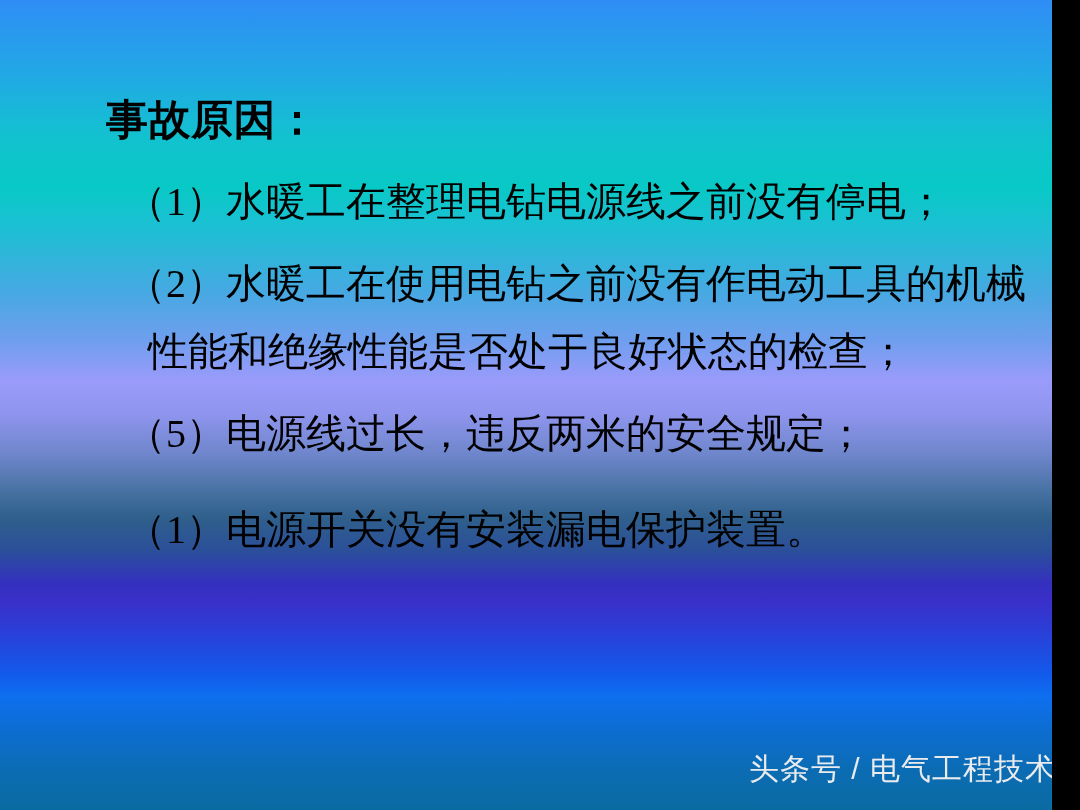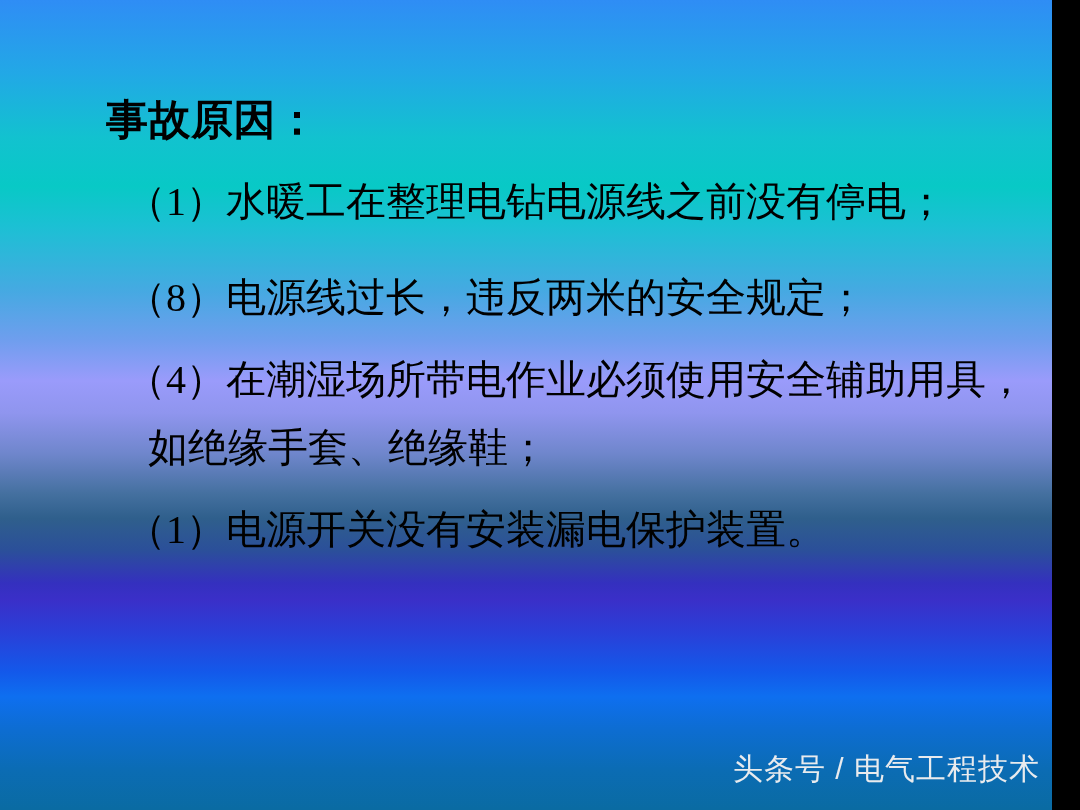--- a/index.html
+++ b/index.html
@@ -92,21 +92,21 @@
   .line-cont {
     padding-left: 148px;
   }
 
   .gap-after {
     height: 14px;
   }
 
   .watermark {
     position: absolute;
-    right: 40px;
+    right: 24px;
     bottom: 20px;
     font-family: "Liberation Sans", "DejaVu Sans", sans-serif;
     font-size: 30px;
     font-weight: 400;
     color: #e9ebee;
     letter-spacing: 1px;
     white-space: nowrap;
   }
 </style>
 </head>
@@ -117,31 +117,31 @@
 
     <div class="slide-title">事故原因：</div>
 
     <ul class="cause-list">
 
       <li class="cause-item">
         <div class="line line-main">（1）水暖工在整理电钻电源线之前没有停电；</div>
       </li>
       <li class="gap-after"></li>
 
-      <li class="gap-after"></li>
-
       <li class="cause-item">
-        <div class="line line-main">（8）电源线过长，违反两米的安全规定；</div>
+        <div class="line line-main">（2）水暖工在使用电钻之前没有作电动工具的机械</div>
+        <div class="line line-cont">性能和绝缘性能是否处于良好状态的检查；</div>
       </li>
       <li class="gap-after"></li>
 
       <li class="cause-item">
-        <div class="line line-main">（4）在潮湿场所带电作业必须使用安全辅助用具，</div>
-        <div class="line line-cont">如绝缘手套、绝缘鞋；</div>
+        <div class="line line-main">（5）电源线过长，违反两米的安全规定；</div>
       </li>
+      <li class="gap-after"></li>
+
       <li class="gap-after"></li>
 
       <li class="cause-item">
         <div class="line line-main">（1）电源开关没有安装漏电保护装置。</div>
       </li>
 
     </ul>
 
     <div class="watermark">头条号 / 电气工程技术</div>
 

